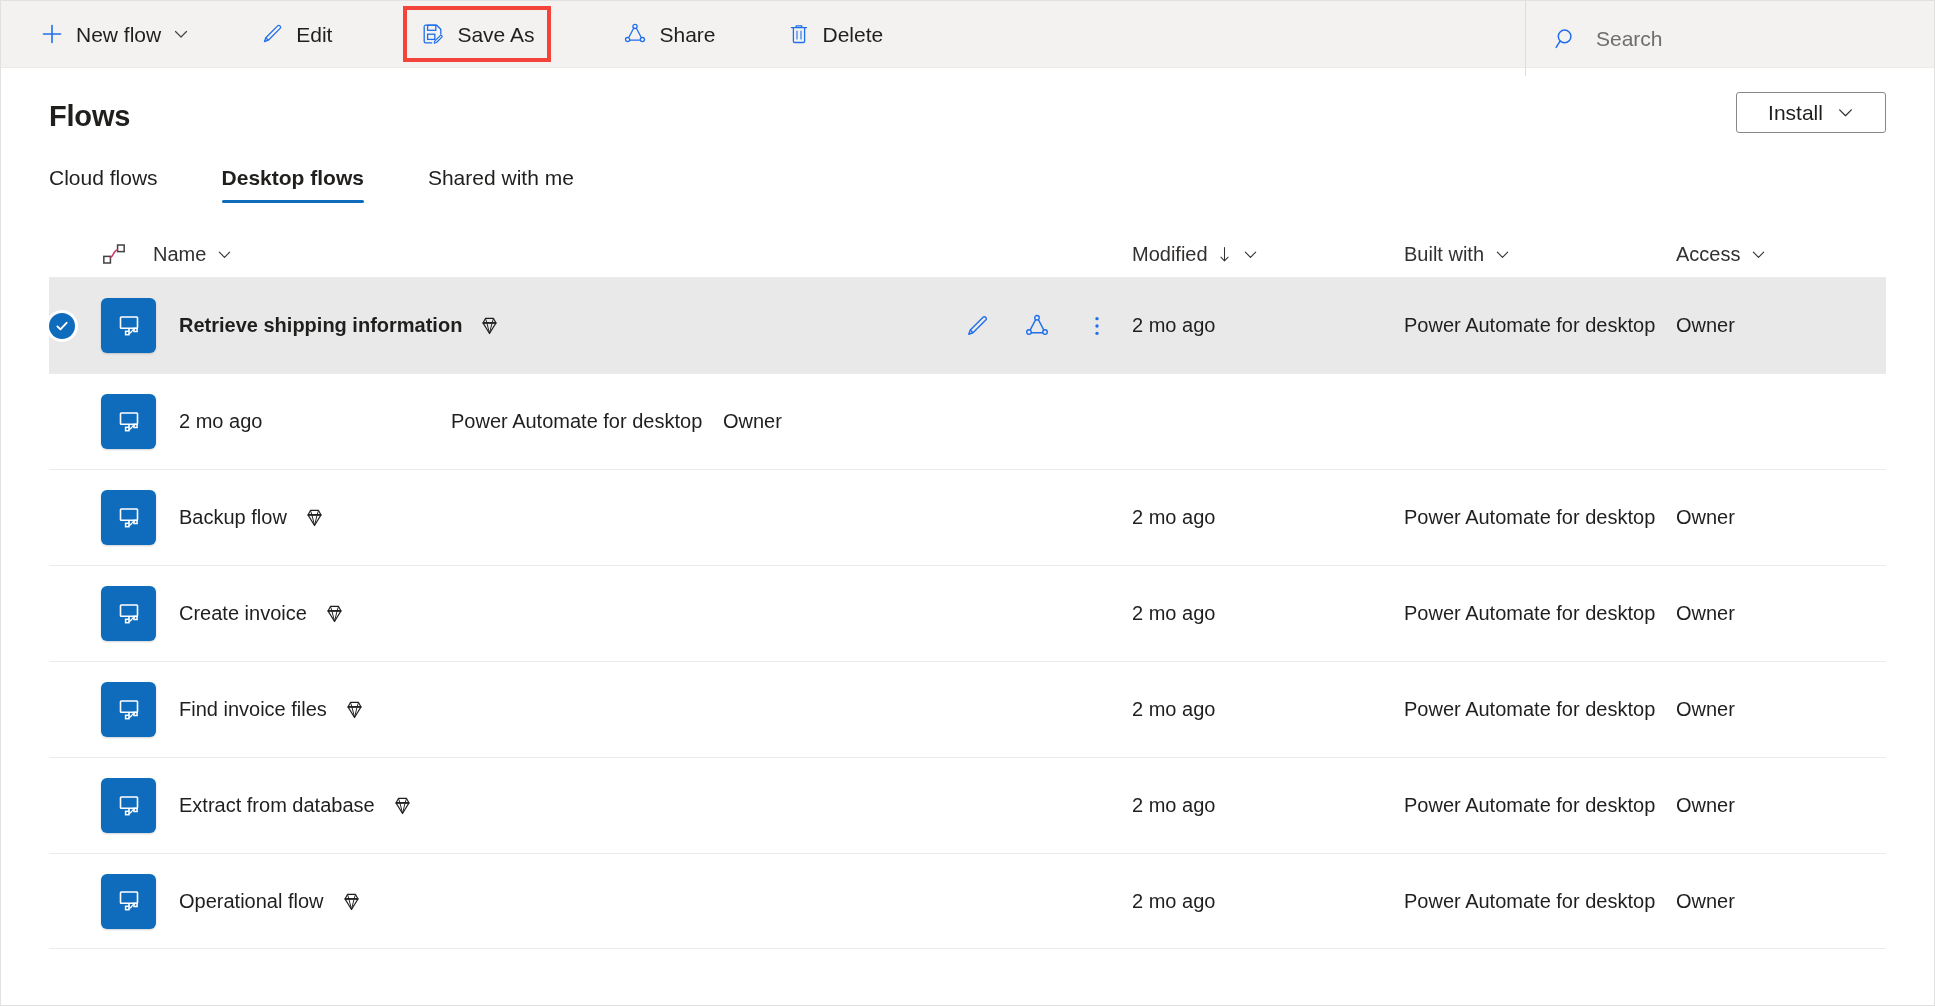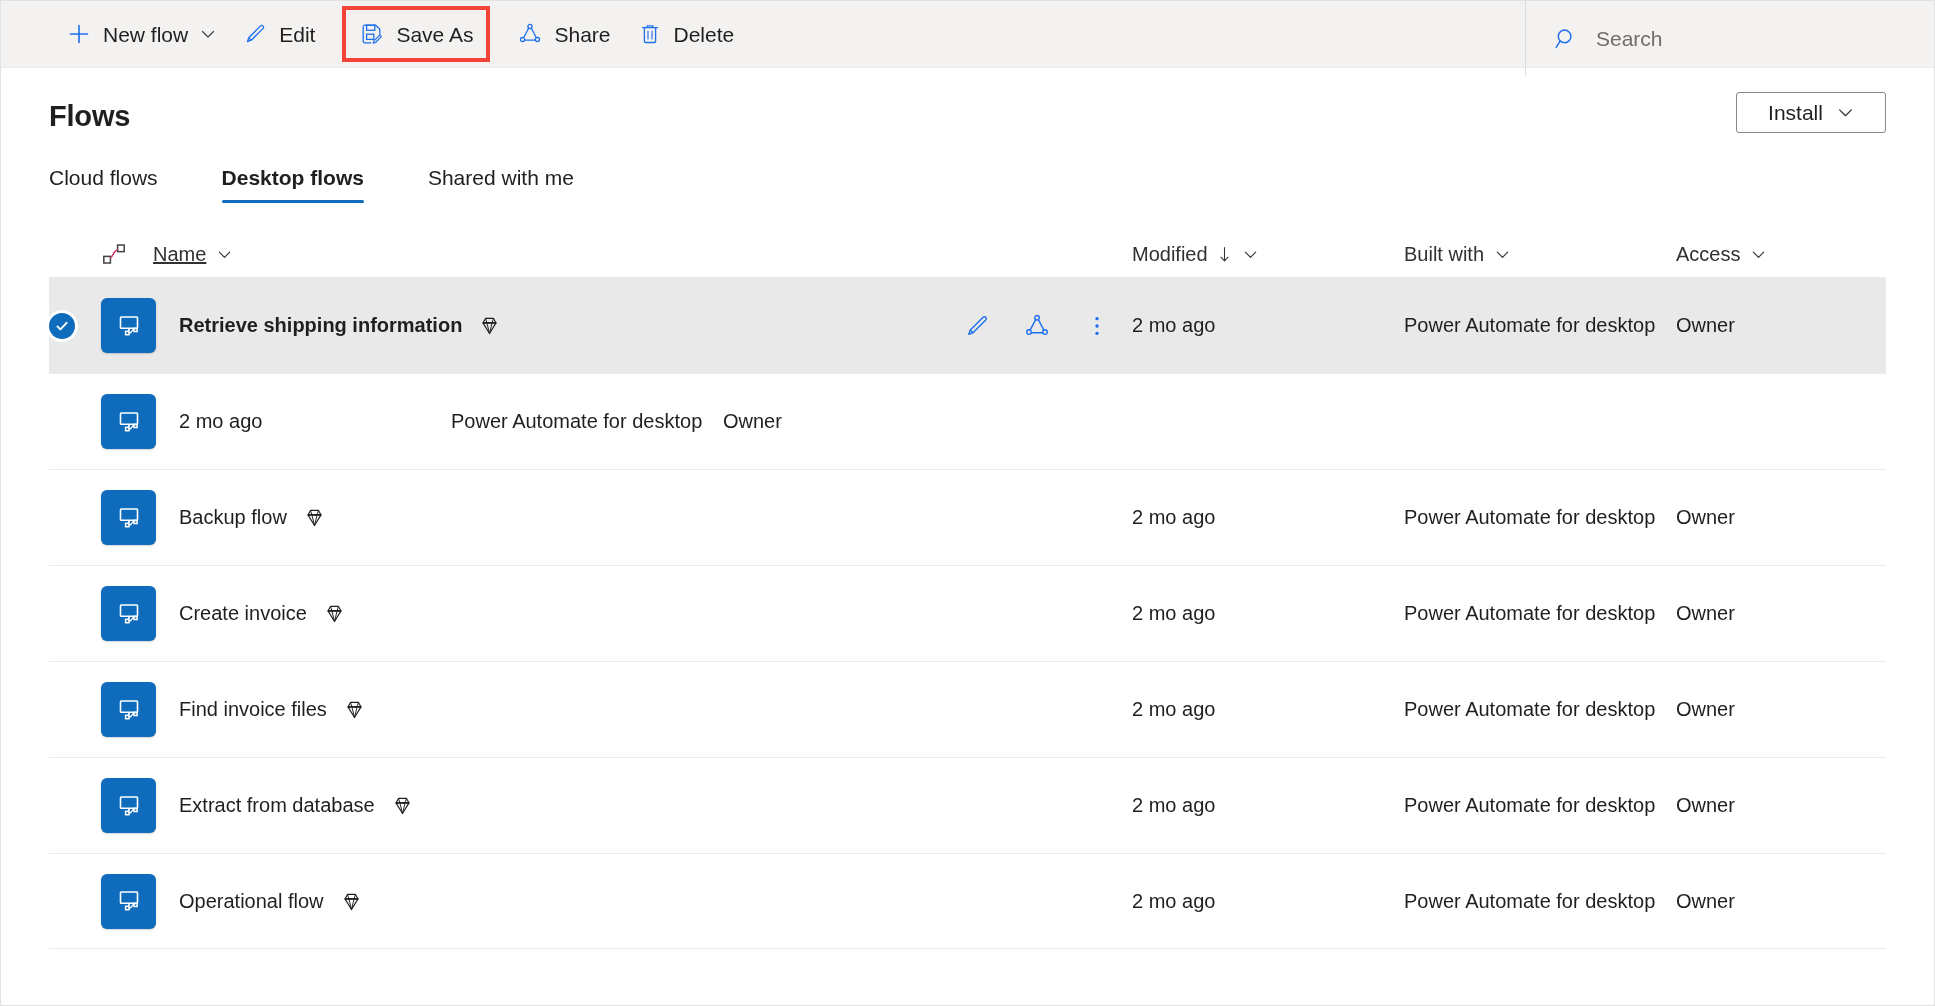--- a/index.html
+++ b/index.html
@@ -18,22 +18,23 @@
     border: 1px solid #e1e1e1;
   }
 
   
   .commandbar {
     position: relative;
     height: 67px;
     background: #f3f2f1;
     display: flex;
     align-items: center;
-    padding-left: 52px;
+    padding-left: 25px;
     border-bottom: 1px solid #edebe9;
+    gap: 44px;
   }
   .cmd {
     display: flex;
     align-items: center;
     height: 48px;
     padding: 0 13px;
     cursor: pointer;
     color: #201f1e;
     font-size: 21px;
     white-space: nowrap;
@@ -155,21 +156,20 @@
   .table {
     margin-top: 28px;
     padding: 0 48px 0 48px;
   }
   .thead {
     display: flex;
     align-items: center;
     height: 46px;
     font-size: 20px;
     color: #323130;
-    text-decoration: underline;
   }
   .tr {
     display: flex;
     align-items: center;
     height: 96px;
     border-top: 1px solid #edebe9;
     position: relative;
   }
   .tr:last-child { border-bottom: 1px solid #edebe9; }
   .tr.selected { background: #e9e9e9; }

